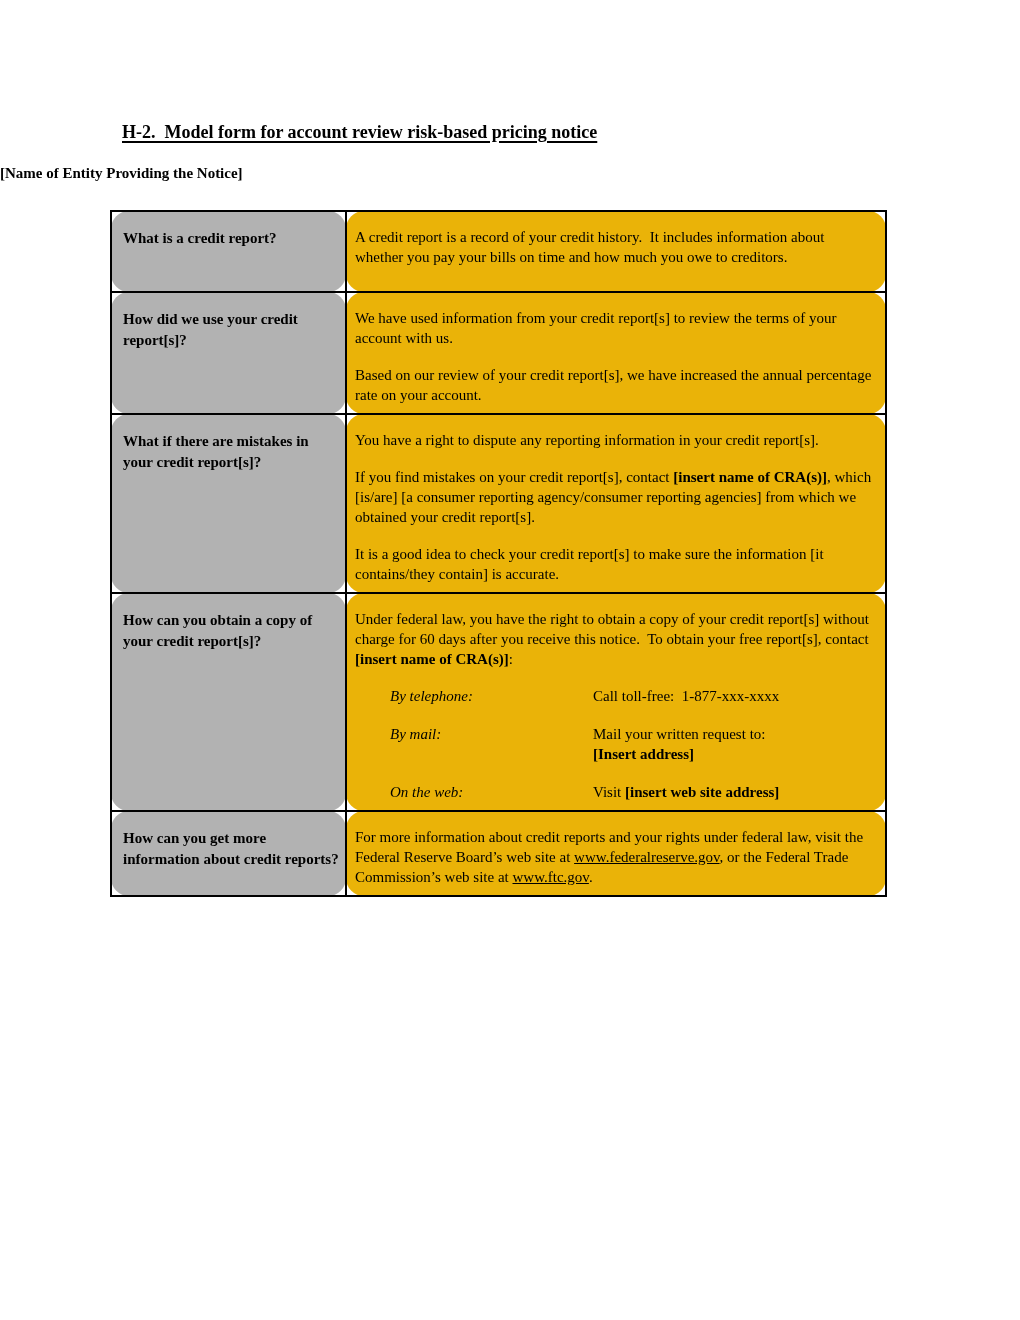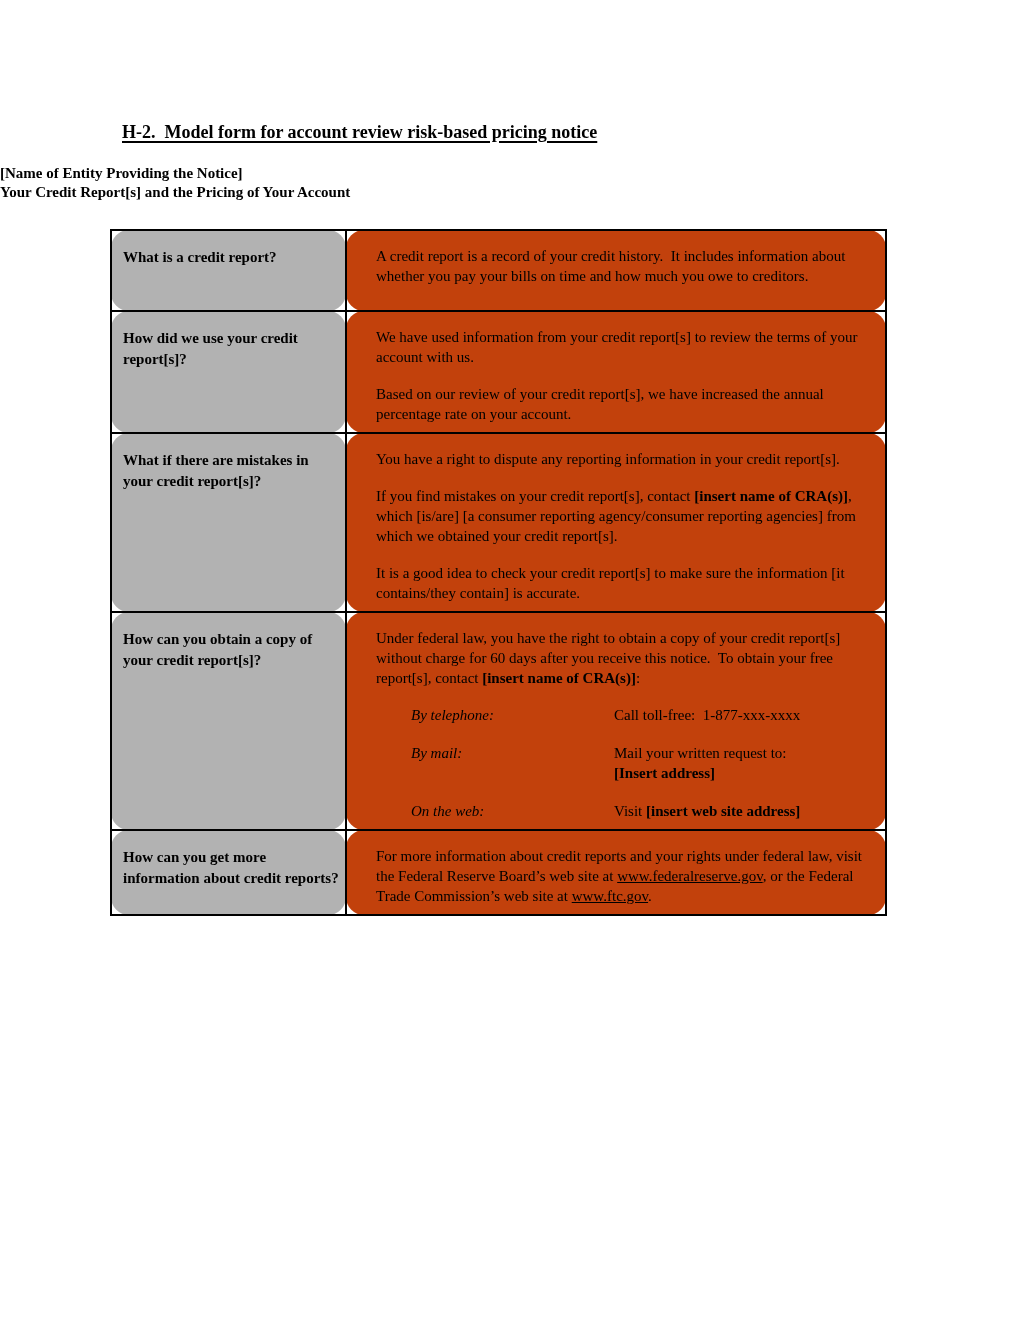--- a/index.html
+++ b/index.html
@@ -42,23 +42,23 @@
   }
   td.q {
     width:235px;
     background:#b2b2b2;
     font-weight:bold;
     line-height:21px;
     padding:16px 4px 8px 11px;
   }
   td.a {
     width:540px;
-    background:#c2410c;
+    background:#eab308;
     line-height:20px;
-    padding:15px 10px 8px 29px;
+    padding:15px 10px 8px 8px;
   }
   td.a p { margin:0 0 17px 0; white-space:pre-wrap; }
   td.a p:last-child { margin-bottom:0; }
   .row-1 { height:81px; }
   .row-2 { height:92px; }
   .row-3 { height:167px; }
   .row-4 { height:178px; }
   .row-5 { height:76px; }
   b { font-weight:bold; }
   .contact-grid {
@@ -78,21 +78,20 @@
 </style>
 </head>
 <body>
 
 <div class="page">
 
   <h1 class="title">H-2.  Model form for account review risk-based pricing notice</h1>
 
   <div class="subtitle-block">
     <div>[Name of Entity Providing the Notice]</div>
-    <div>Your Credit Report[s] and the Pricing of Your Account</div>
   </div>
 
   <table class="notice-table">
     <tbody>
 
       <tr class="row-1">
         <td class="q">What is a credit report?</td>
         <td class="a">
           <p>A credit report is a record of your credit history.  It includes information about whether you pay your bills on time and how much you owe to creditors.</p>
         </td>

